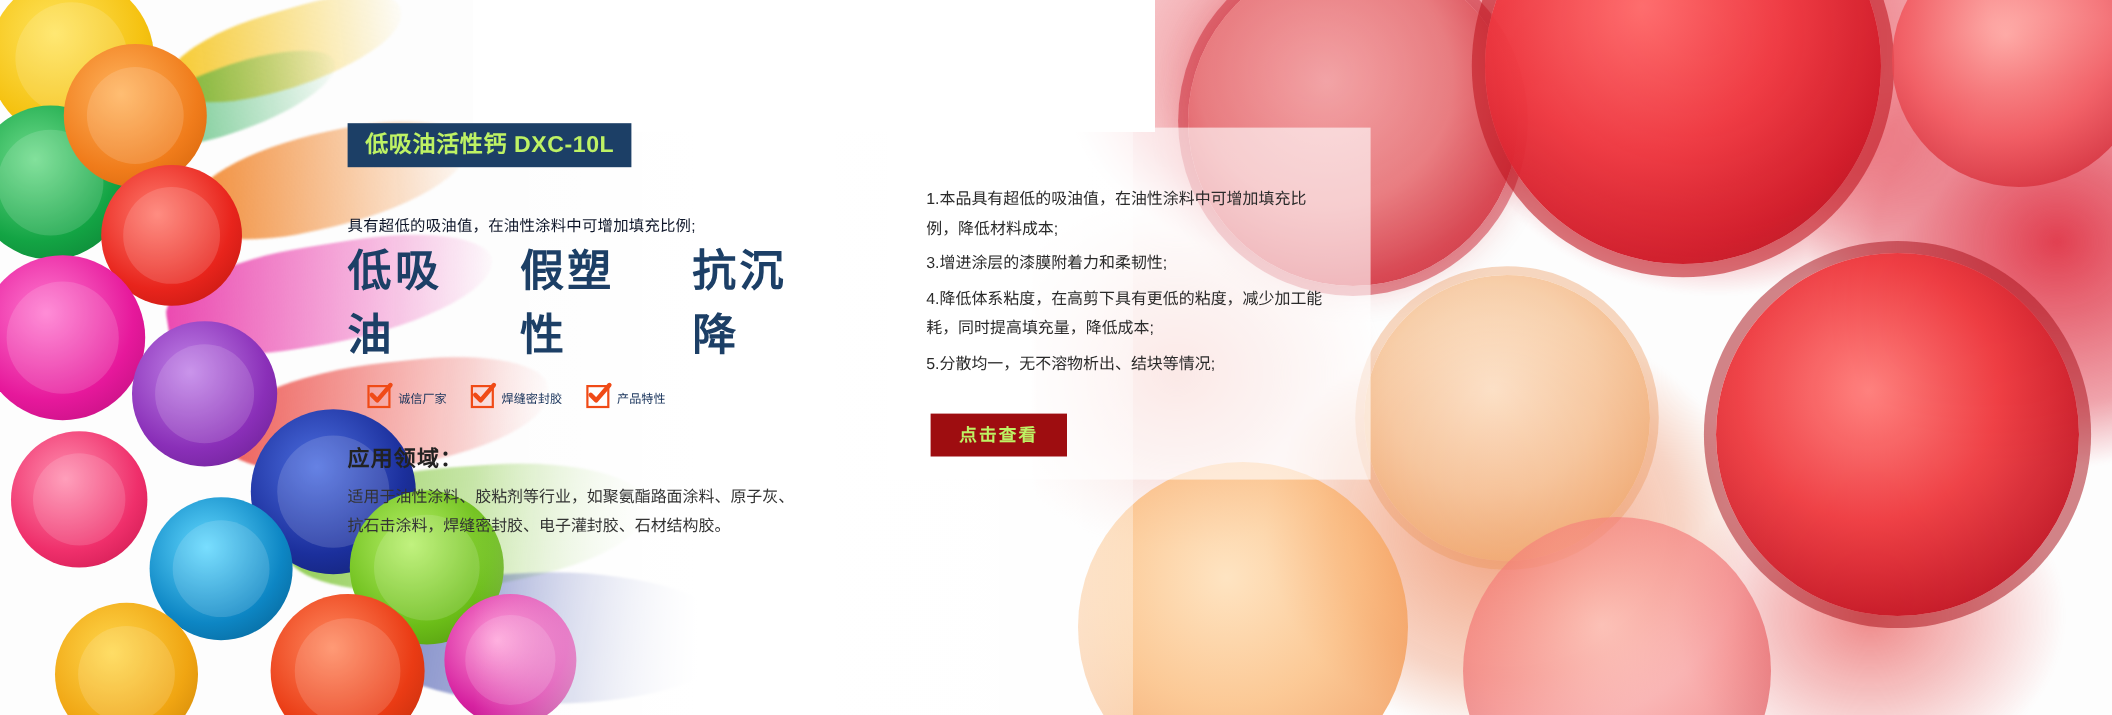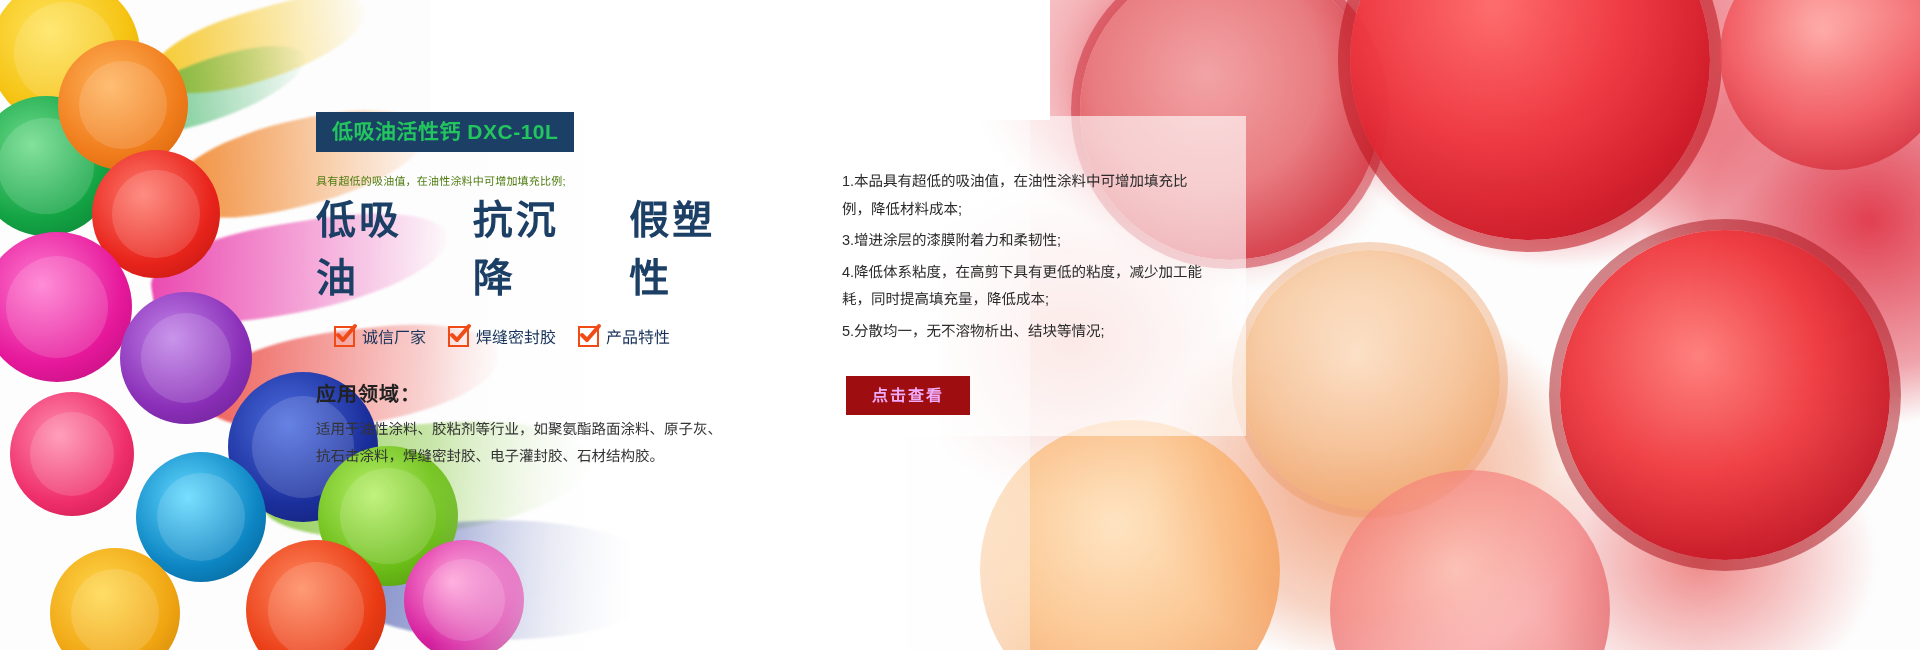--- a/index.html
+++ b/index.html
@@ -82,34 +82,34 @@
   .white-fade-left{position:absolute;left:430px;top:0;width:330px;height:650px;
     background:linear-gradient(90deg,rgba(255,255,255,0),#ffffff 62%);}
   .white-fade-mid{position:absolute;left:690px;top:0;width:340px;height:650px;
     background:linear-gradient(90deg,#ffffff 0%, rgba(255,255,255,.85) 55%, rgba(255,255,255,.35) 100%);}
   .white-top{position:absolute;left:430px;top:0;width:620px;height:120px;background:#fff;}
 
   
   .left-col{position:absolute;left:316px;top:112px;width:430px;}
 
   .title-chip{
-    display:inline-block;background:#1c3f66;color:#22c55e;
+    display:inline-block;background:#1c3f66;color:#bef264;
     font-size:21px;font-weight:bold;letter-spacing:.5px;
     padding:9px 16px 10px 16px;line-height:1;white-space:nowrap;
   }
   .sub-line{
-    margin-top:20px;font-size:11px;color:#4d7c0f;letter-spacing:.2px;white-space:nowrap;
+    margin-top:42px;font-size:14px;color:#0f172a;letter-spacing:.2px;white-space:nowrap;
   }
   .big-keywords{
     display:flex;gap:40px;align-items:baseline;
     font-family:"DejaVu Serif","Liberation Serif",serif;
     font-size:40px;font-weight:bold;color:#1c3f66;letter-spacing:3px;
   }
   .badges{margin-top:20px;display:flex;gap:22px;align-items:center;padding-left:18px;}
-  .badge{display:flex;align-items:center;gap:7px;font-size:16px;color:#17325a;
+  .badge{display:flex;align-items:center;gap:7px;font-size:11px;color:#17325a;
     font-family:"DejaVu Serif","Liberation Serif",serif;white-space:nowrap;}
   .check-box{position:relative;width:17px;height:17px;border:2px solid #f04a16;flex:0 0 auto;}
   .check-box svg{position:absolute;left:-2px;top:-5px;width:24px;height:24px;}
   .section-title{
     margin-top:30px;font-size:20px;font-weight:bold;color:#222222;letter-spacing:1px;
   }
   .section-body{
     margin-top:9px;font-size:14.5px;line-height:1.85;color:#333333;width:412px;
   }
 
@@ -117,21 +117,21 @@
   .panel{
     position:absolute;left:806px;top:116px;width:440px;height:320px;
     background:rgba(255,255,255,.62);
   }
   .panel-inner{position:absolute;left:838px;top:140px;width:420px;}
   .panel-title{font-size:21px;font-weight:bold;color:#222222;letter-spacing:1px;}
   .panel-list{margin-top:28px;font-size:14.5px;line-height:1.9;color:#2a2a2a;width:378px;}
   .panel-list .li{margin:4px;}
   .cta{
     position:absolute;left:846px;top:376px;
-    background:#9e0d10;color:#f0abfc;font-size:16px;font-weight:bold;letter-spacing:2px;
+    background:#9e0d10;color:#bef264;font-size:16px;font-weight:bold;letter-spacing:2px;
     padding:10px 26px;border:none;cursor:pointer;line-height:1.2;
     font-family:"DejaVu Sans","Liberation Sans",sans-serif;
   }
 </style>
 </head>
 <body>
 
 <div class="banner">
 
   <div class="bg-layer">
@@ -172,22 +172,22 @@
   </div>
 
   <div class="left-col">
 
     <div class="title-chip">低吸油活性钙 DXC-10L</div>
 
     <div class="sub-line">具有超低的吸油值，在油性涂料中可增加填充比例;</div>
 
     <div class="big-keywords">
       <span>低吸油</span>
+      <span>假塑性</span>
       <span>抗沉降</span>
-      <span>假塑性</span>
     </div>
 
     <div class="badges">
       <div class="badge">
         <span class="check-box">
           <svg viewBox="0 0 24 24" aria-hidden="true">
               <path d="M4 12 L9 17 L21 3" fill="none" stroke="#f04a16" stroke-width="4" stroke-linecap="round" stroke-linejoin="round"></path>
             </svg>
         </span>
         <span>诚信厂家</span>

